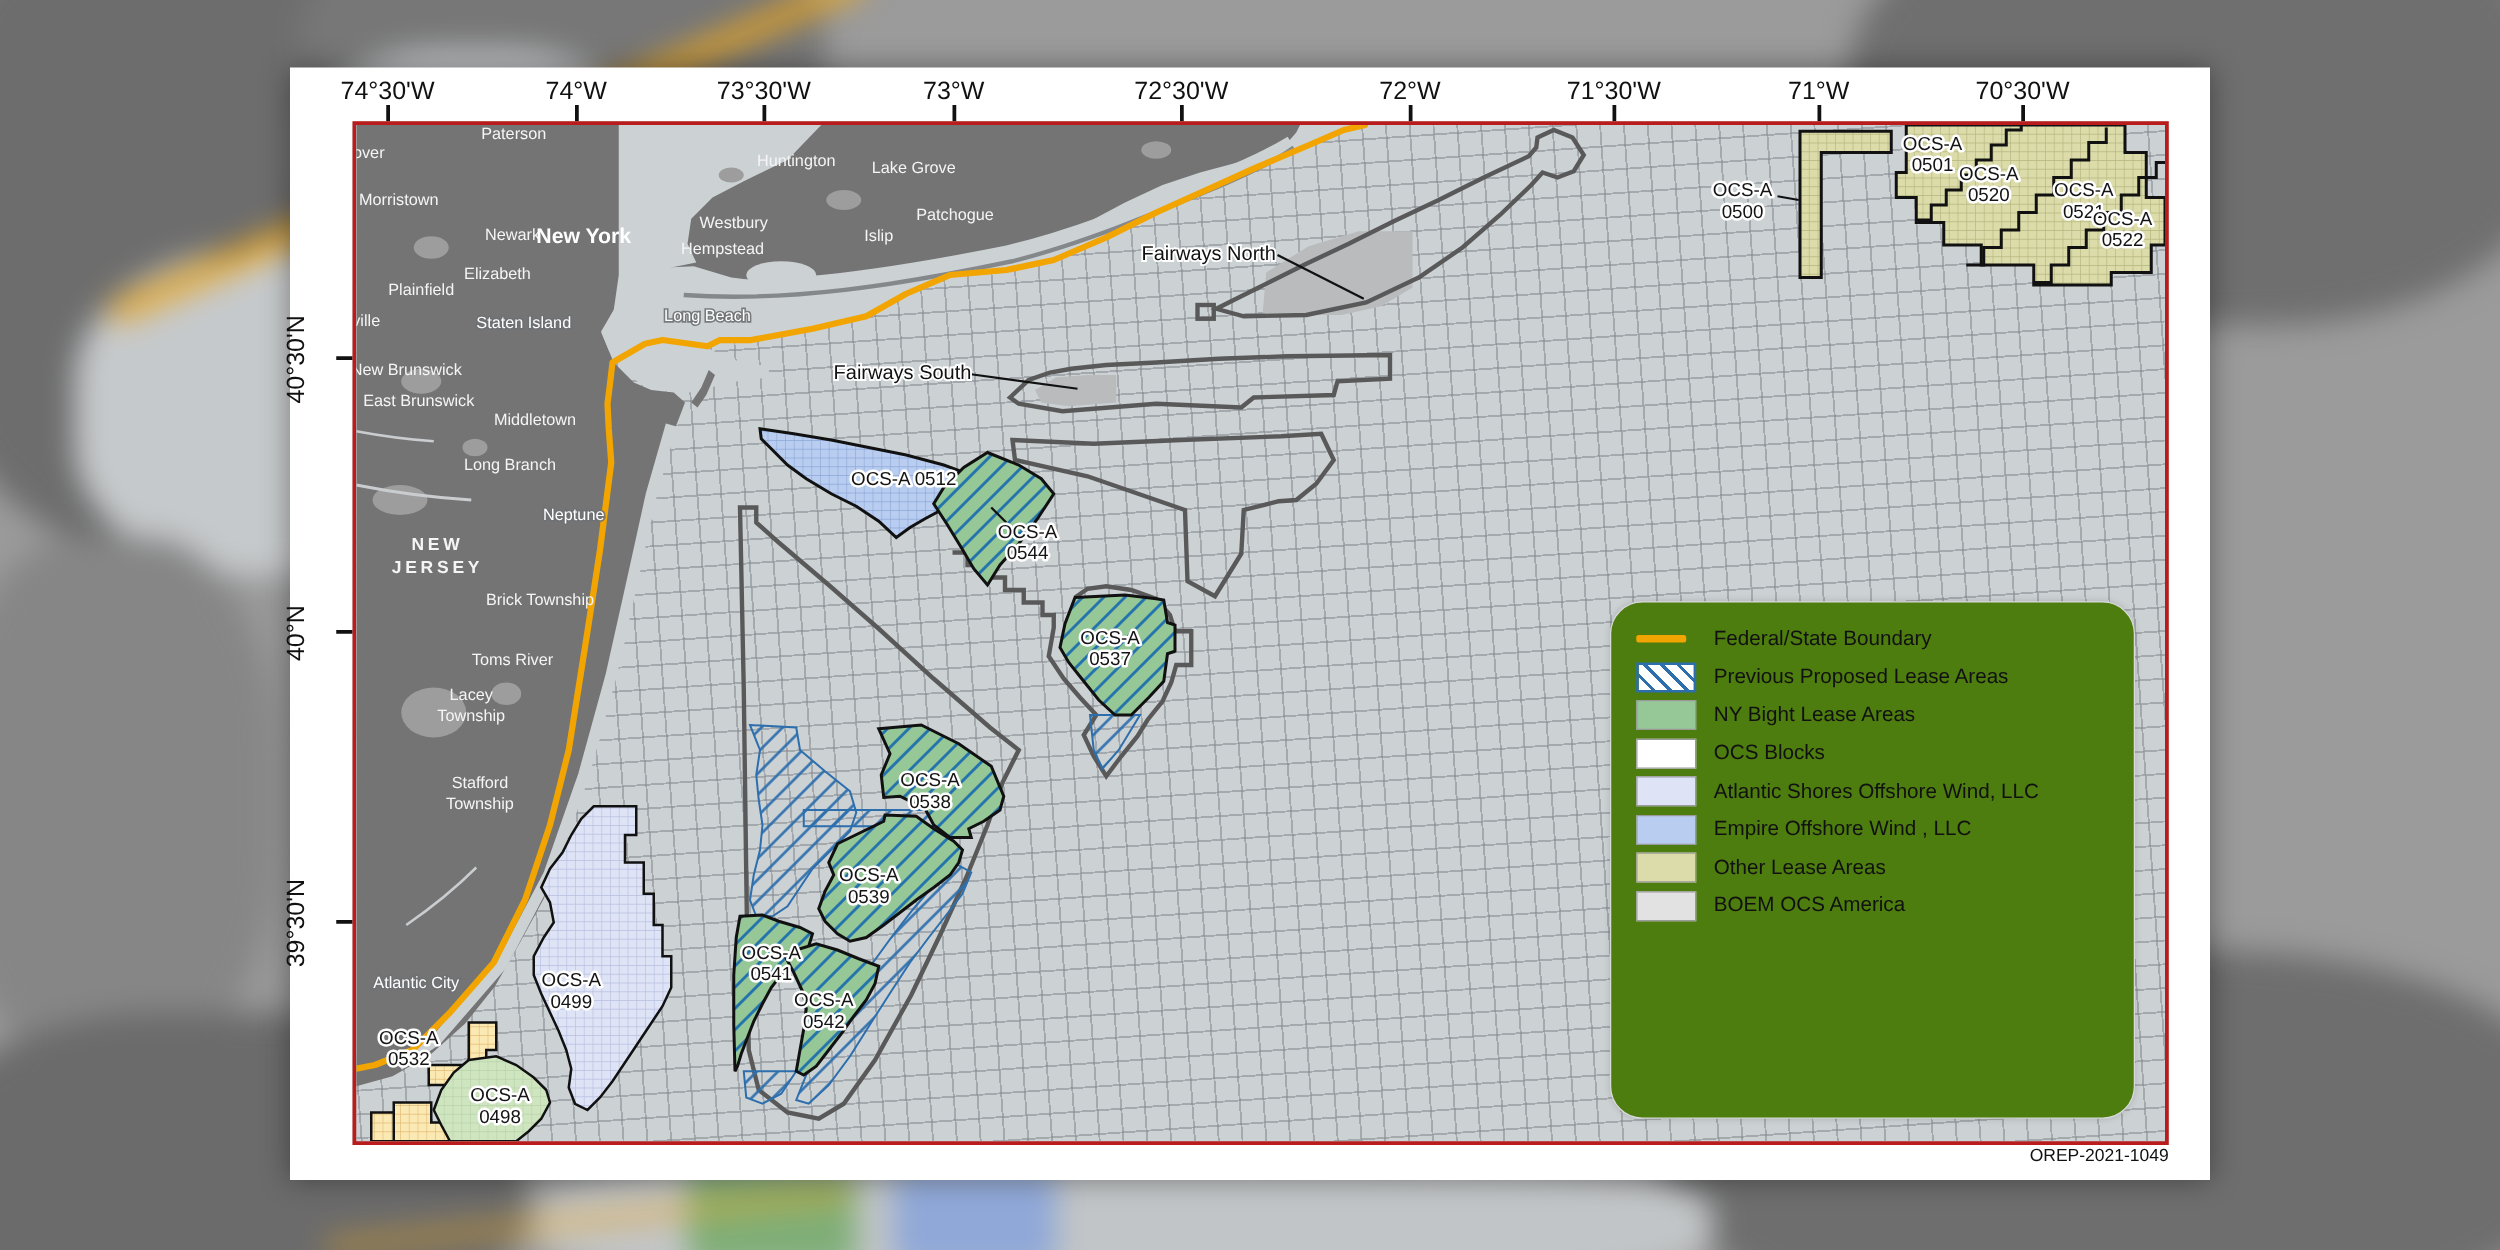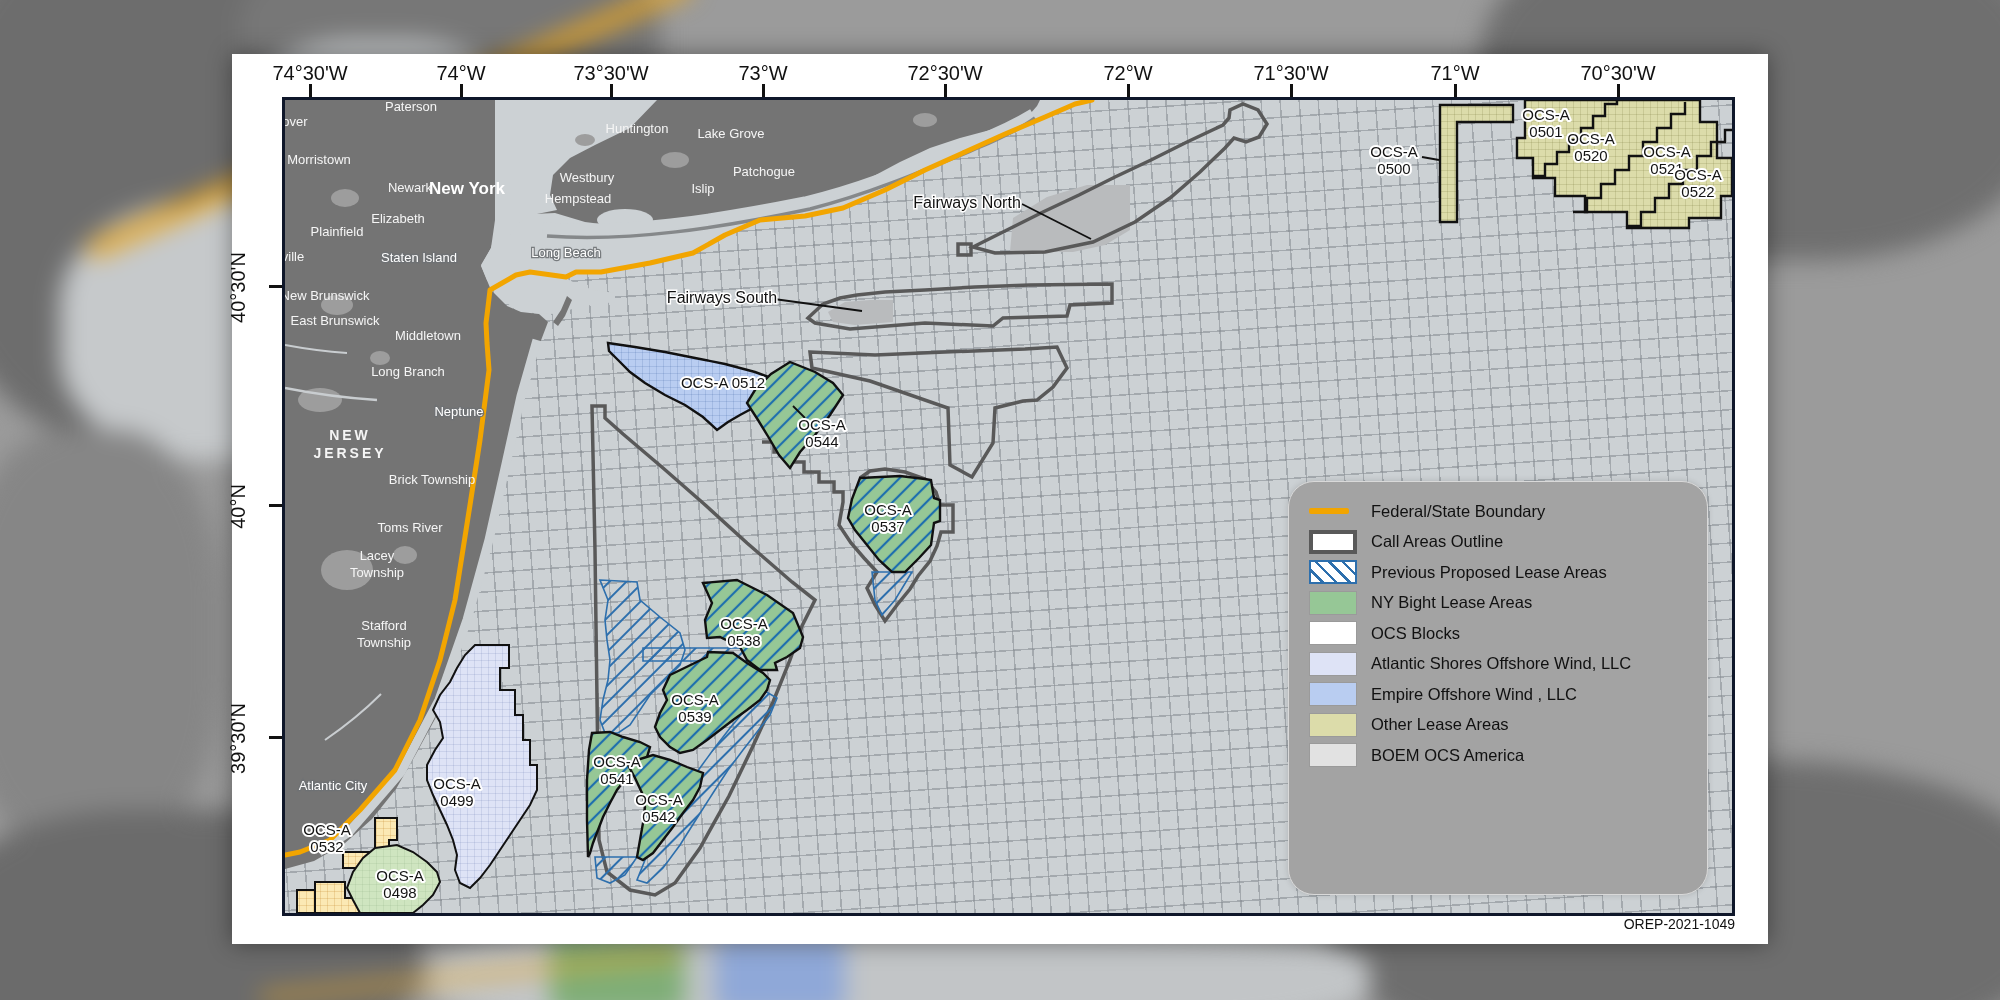--- a/index.html
+++ b/index.html
@@ -5,38 +5,38 @@
   html,body{margin:0;padding:0;}
   body{width:2000px;height:1000px;overflow:hidden;position:relative;
        font-family:"Liberation Sans",sans-serif;background:#9b9b9b;}
   
   .bg{position:absolute;inset:0;filter:blur(12px);}
   .blob{position:absolute;border-radius:40%;}
   
   .paper{position:absolute;left:232px;top:54px;width:1536px;height:890px;
          background:#ffffff;box-shadow:0 0 22px rgba(0,0,0,.4);}
   .map{position:absolute;left:50px;top:43px;width:1447px;height:813px;
-       border:3px solid #0f172a;background:#ccd1d4;overflow:hidden;}
+       border:3px solid #b91c1c;background:#ccd1d4;overflow:hidden;}
   .grid{position:absolute;inset:-80px;
         background-image:
           repeating-linear-gradient(0deg, rgba(130,136,142,.55) 0 1.5px, transparent 1.5px 19px),
           repeating-linear-gradient(90deg, rgba(130,136,142,.55) 0 1.5px, transparent 1.5px 19px);
         transform:rotate(-4deg);}
   .mapsvg{position:absolute;left:0;top:0;}
   
   .tickTop{position:absolute;width:3px;height:14px;background:#111;top:30px;}
   .tickLeft{position:absolute;width:14px;height:3px;background:#111;left:37px;}
   .lblTop{position:absolute;top:8px;width:110px;margin-left:-55px;text-align:center;
           font-size:20px;color:#111;}
   .lblLeft{position:absolute;left:6px;width:90px;margin-left:-45px;text-align:center;
            font-size:20px;color:#111;transform:rotate(-90deg);}
   .mapid{position:absolute;font-size:14px;color:#111;}
   
   .legend{position:absolute;left:1053px;top:424px;width:420px;height:414px;
-          background:#a3a3a3;border:1px solid #d9d9d9;border-radius:26px;
+          background:#4d7c0f;border:1px solid #d9d9d9;border-radius:26px;
           box-shadow:0 0 6px rgba(0,0,0,.15);padding:14px 0 0 20px;box-sizing:border-box;}
   .lrow{display:flex;align-items:center;height:30.5px;}
   .lrow .txt{font-size:16.5px;color:#111;white-space:nowrap;}
   .sw{width:48px;height:24px;margin-right:14px;flex:none;border:1px solid #9a9a9a;box-sizing:border-box;}
   .sw-line{width:40px;height:6px;margin:0 22px 0 0;background:#f2a500;border:none;border-radius:2px;}
   .sw-outline{background:#fff;border:4px solid #595959;}
   .sw-hatch{background:repeating-linear-gradient(45deg,#fff 0 7px,#2d6fad 7px 9.5px);
             border:2px solid #2d6fad;}
   .sw-wea{background:#b9bbbd;}
   .sw-nyb{background:#96c796;}
@@ -343,24 +343,20 @@
         <text class="ml" x="1413" y="97">0522</text>
       </g>
     </svg>
 
     <div class="legend" style="left:1003px;top:381px;">
       <div class="lrow">
         <span class="sw sw-line"></span>
         <span class="txt">Federal/State Boundary</span>
       </div>
       <div class="lrow">
-        <span class="sw sw-outline"></span>
-        <span class="txt">Call Areas Outline</span>
-      </div>
-      <div class="lrow">
         <span class="sw sw-hatch"></span>
         <span class="txt">Previous Proposed Lease Areas</span>
       </div>
       <div class="lrow">
         <span class="sw sw-nyb"></span>
         <span class="txt">NY Bight Lease Areas</span>
       </div>
       <div class="lrow">
         <span class="sw sw-ocs"></span>
         <span class="txt">OCS Blocks</span>

